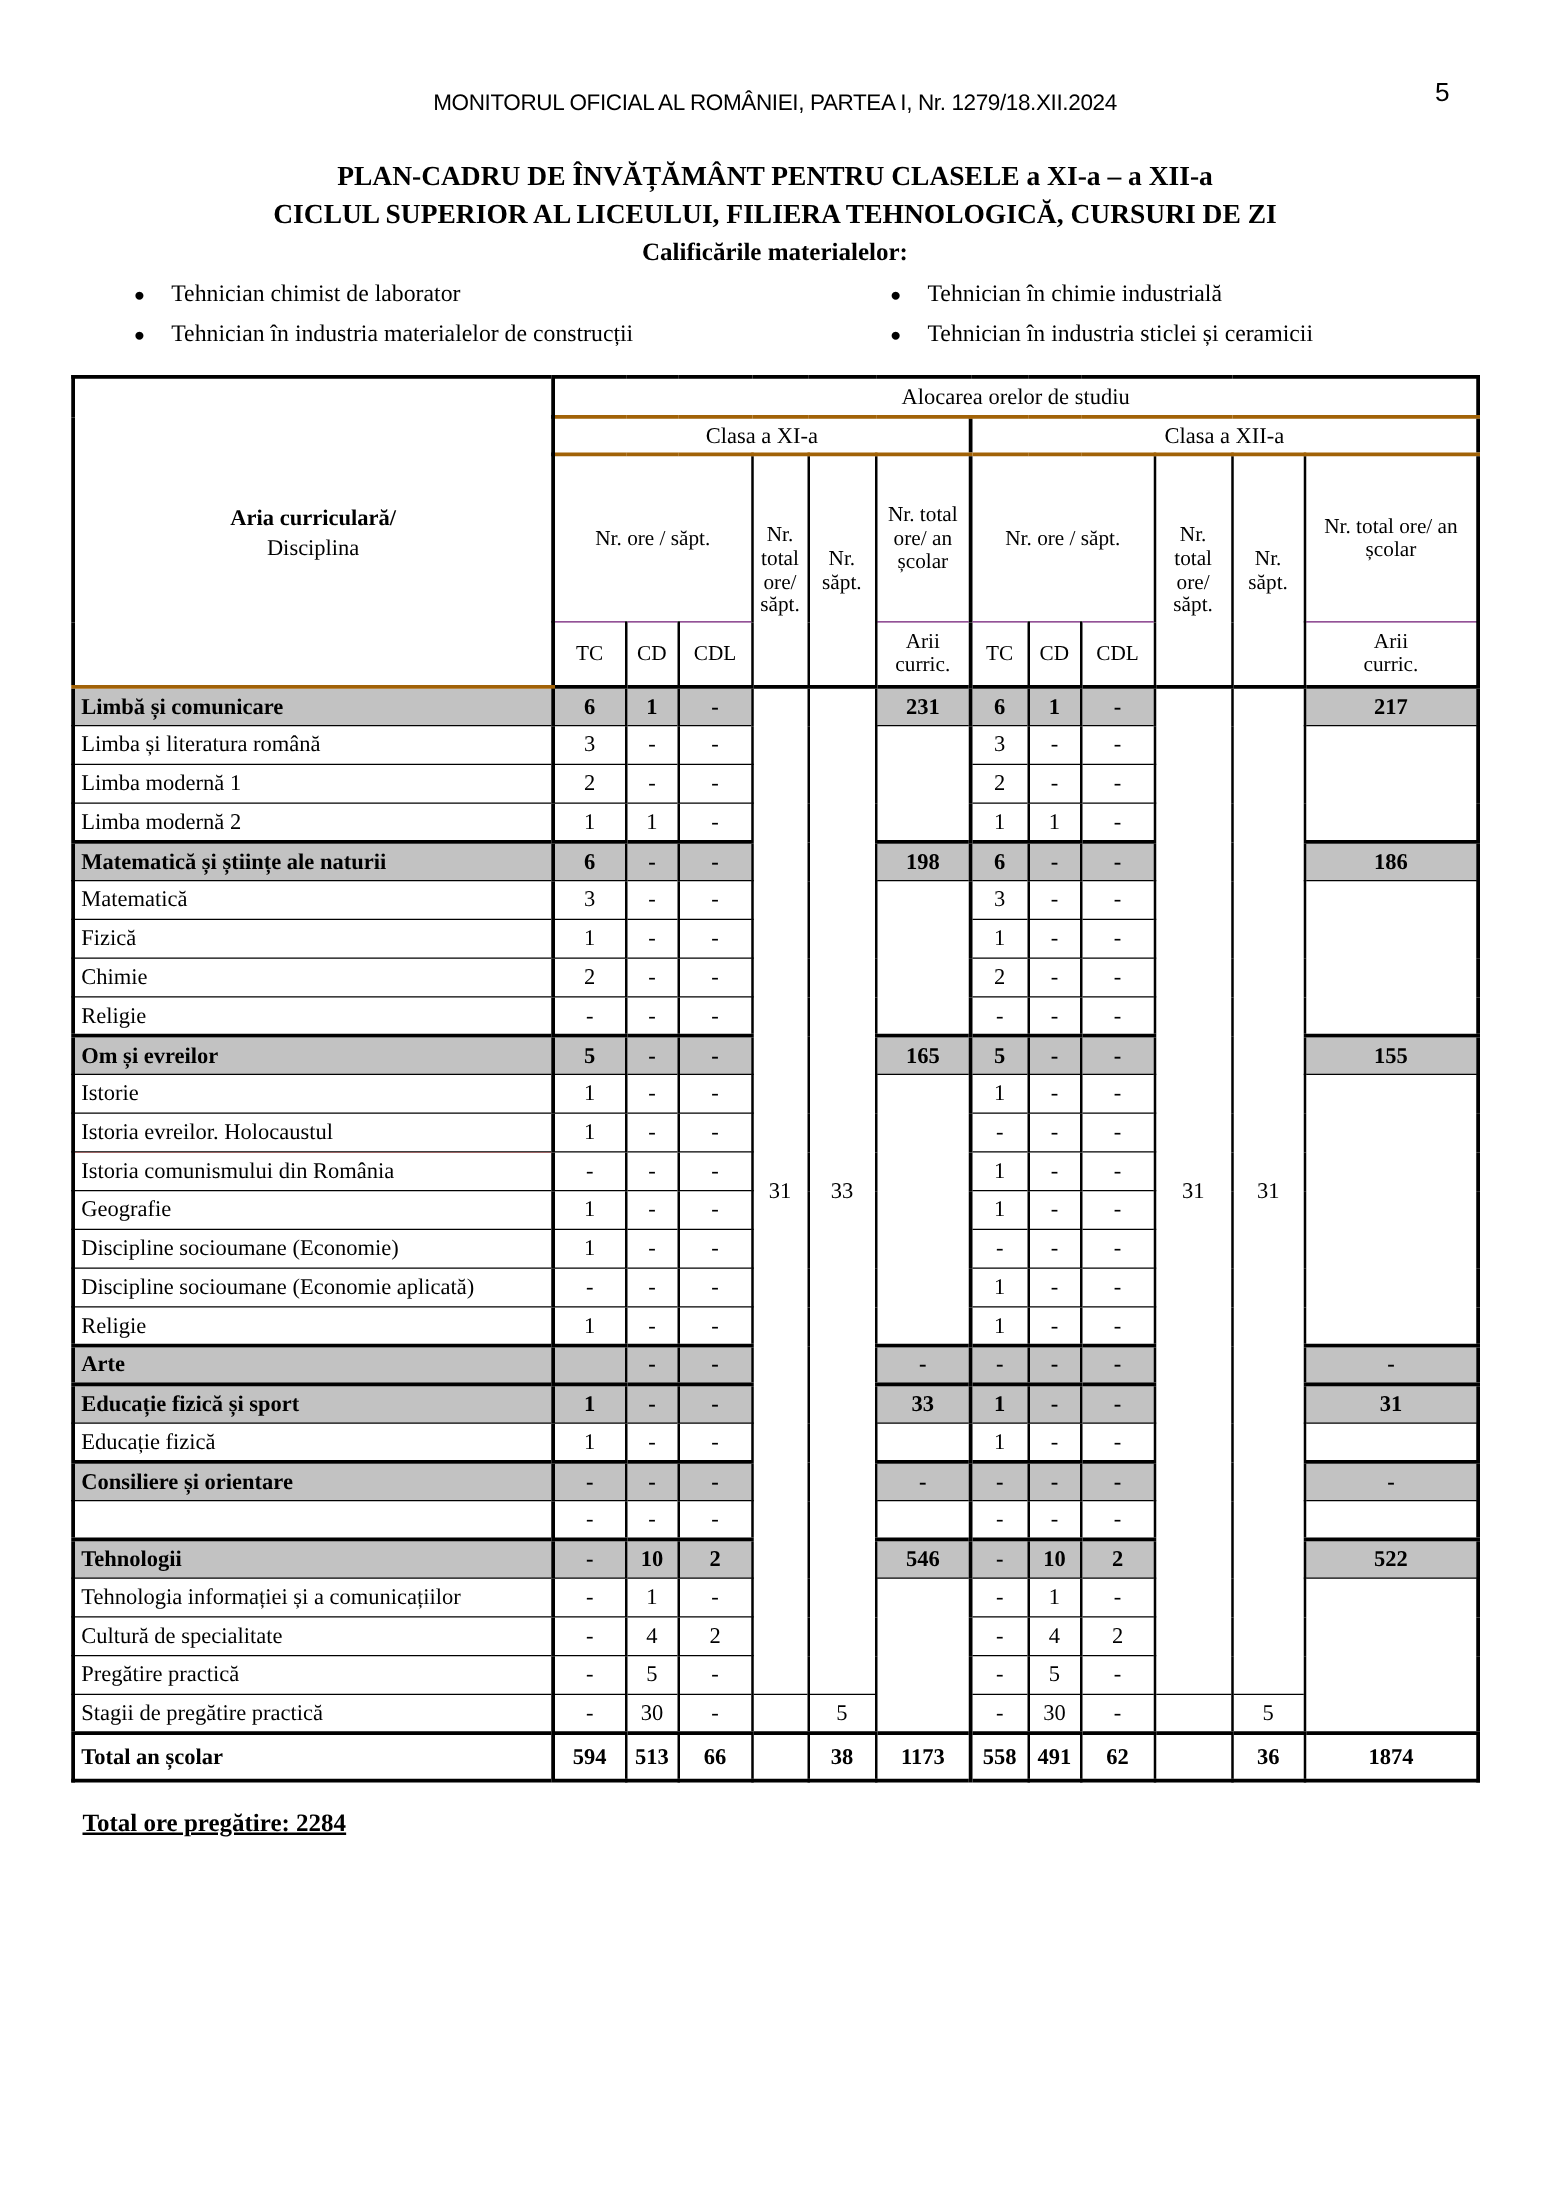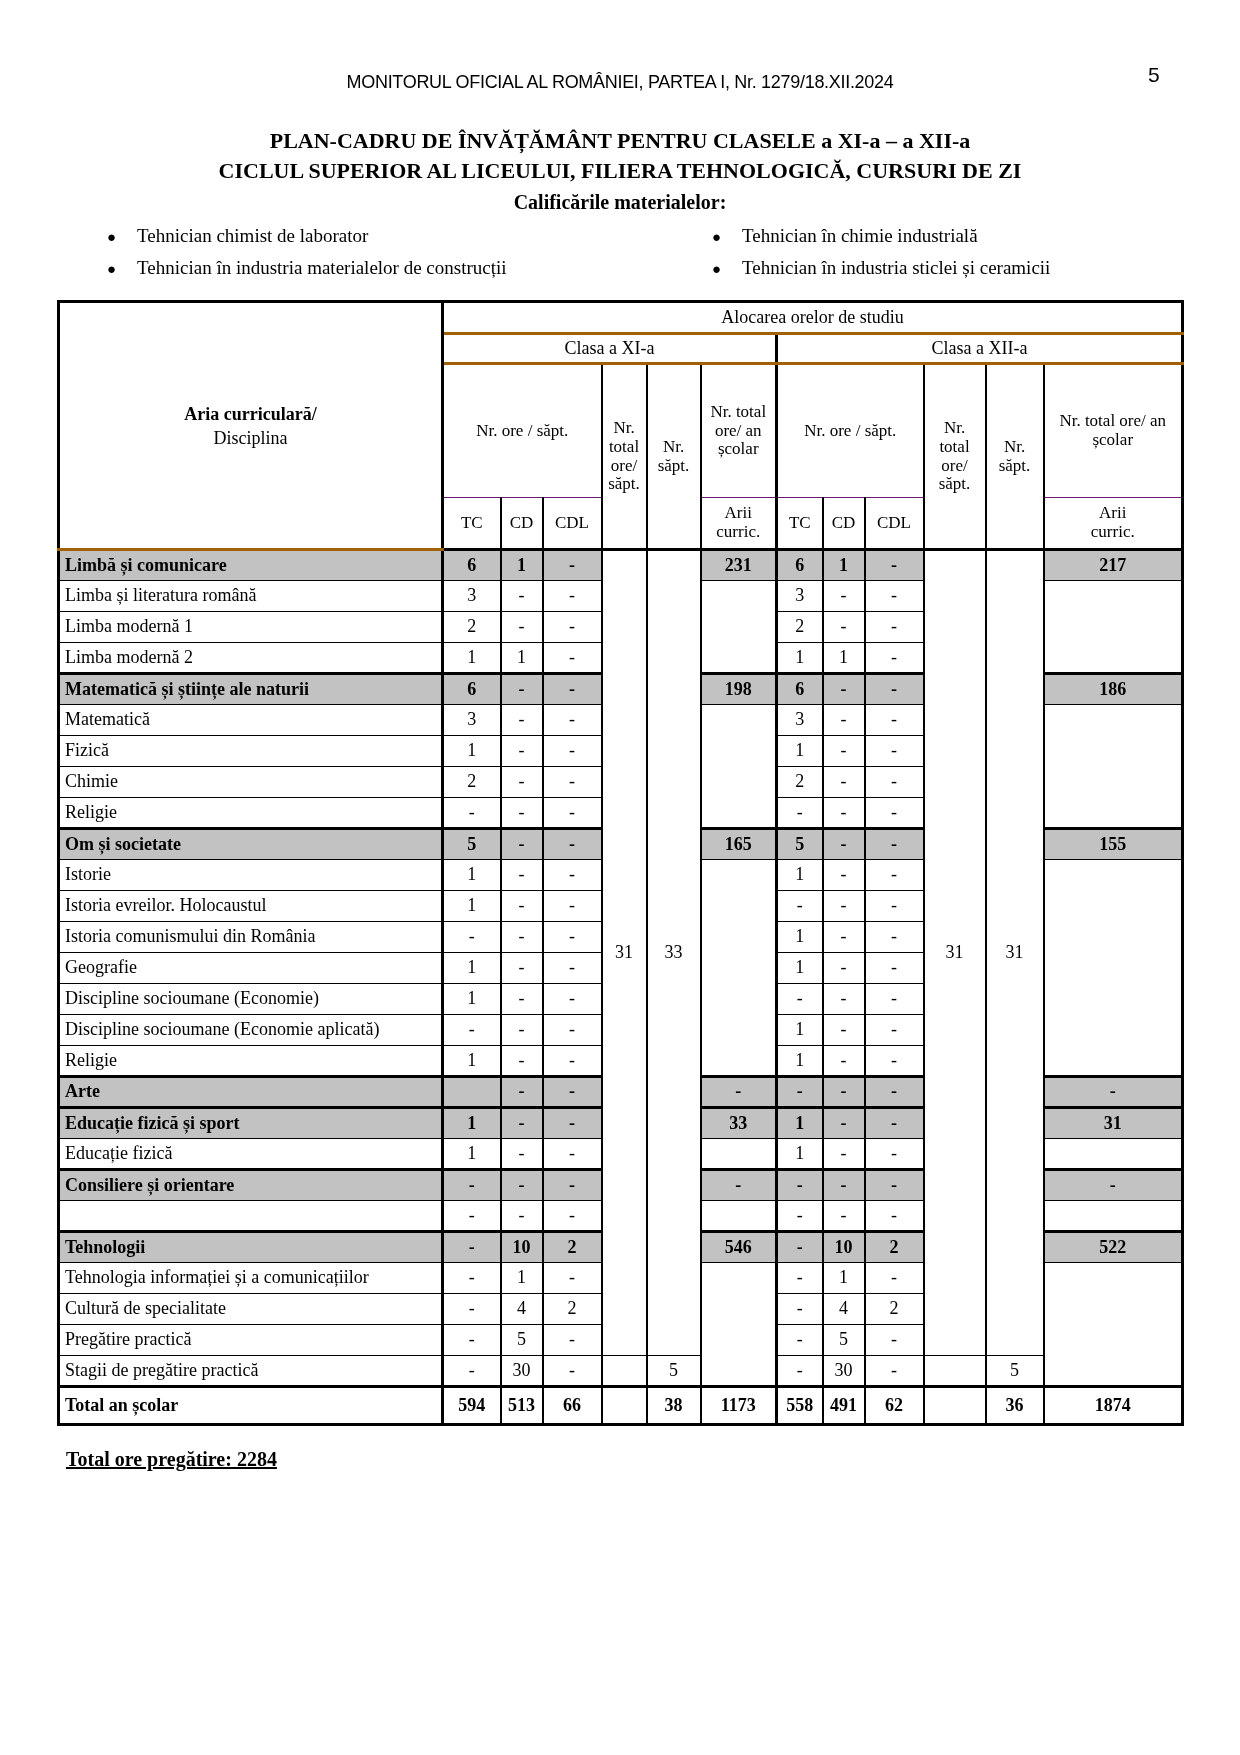--- a/index.html
+++ b/index.html
@@ -217,21 +217,21 @@
       <tr>
         <td class="lbl">Religie</td>
         <td class="bl3">-</td>
         <td>-</td>
         <td>-</td>
         <td class="bl3">-</td>
         <td>-</td>
         <td>-</td>
       </tr>
       <tr class="cat">
-        <td class="lbl">Om și societate</td>
+        <td class="lbl">Om și evreilor</td>
         <td class="bl3">5</td>
         <td>-</td>
         <td>-</td>
         <td>165</td>
         <td class="bl3">5</td>
         <td>-</td>
         <td>-</td>
         <td>155</td>
       </tr>
       <tr>

